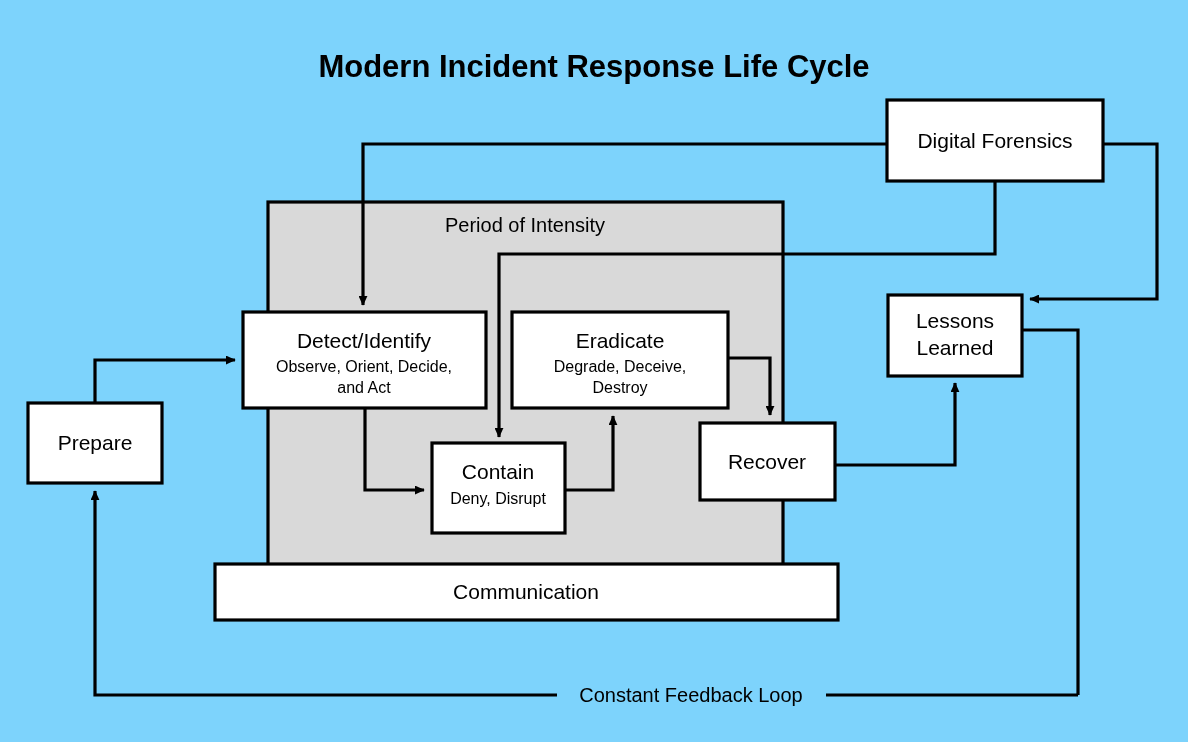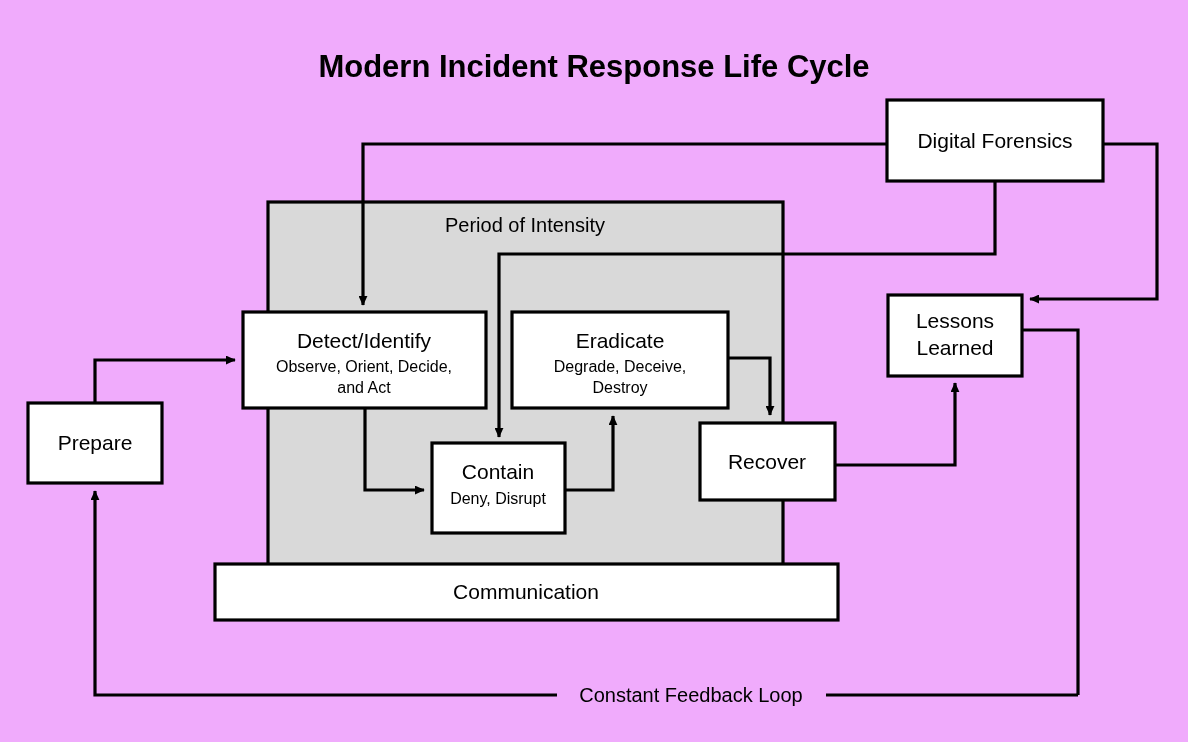--- a/index.html
+++ b/index.html
@@ -4,21 +4,21 @@
 <style>
   html, body {
     margin: 0;
     padding: 0;
     background: #ffffff;
   }
   #canvas {
     position: relative;
     width: 1188px;
     height: 742px;
-    background: #f0abfc;
+    background: #7dd3fc;
     font-family: "Liberation Sans", sans-serif;
     overflow: hidden;
   }
   svg.diagram {
     position: absolute;
     left: 0;
     top: 0;
     width: 1188px;
     height: 742px;
   }

